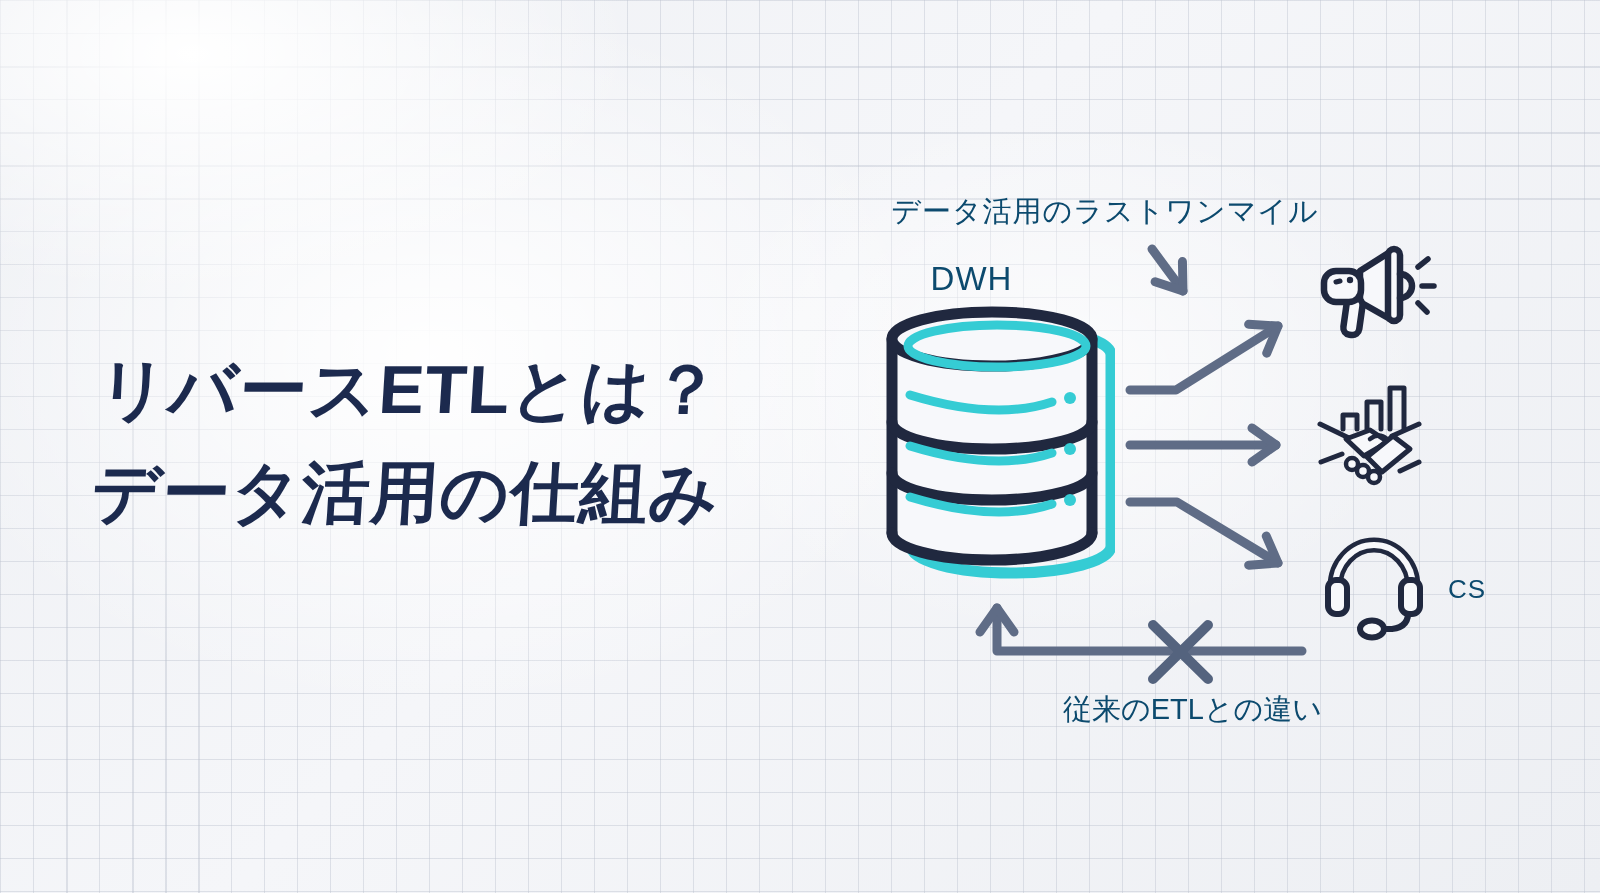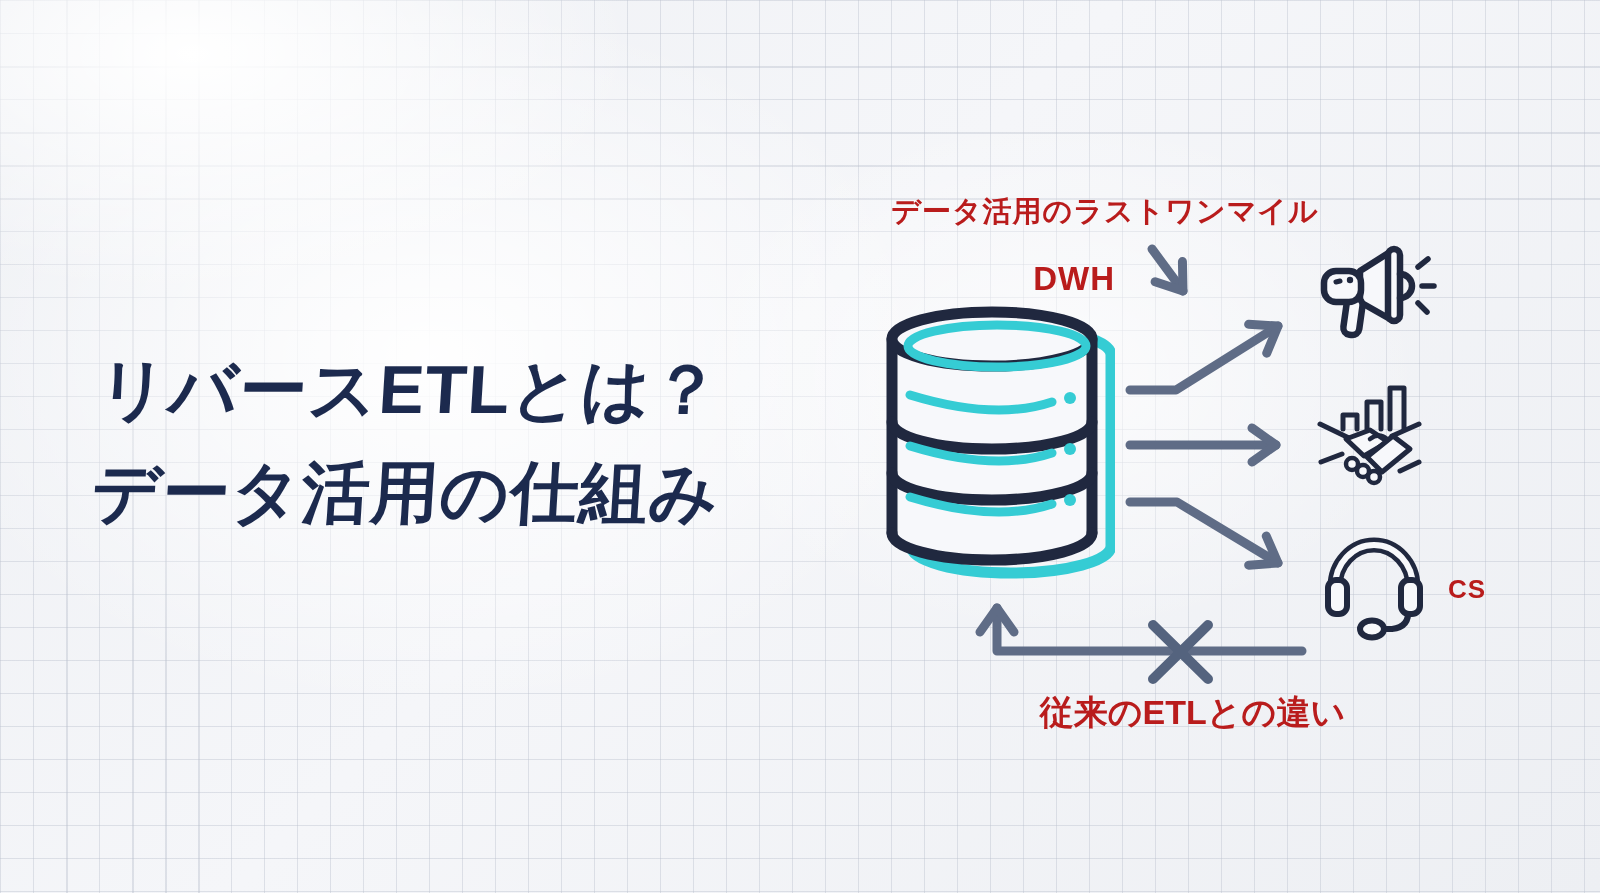--- a/index.html
+++ b/index.html
@@ -23,26 +23,26 @@
       radial-gradient(780px 540px at 27% 40%, rgba(255,255,255,.96), rgba(255,255,255,0) 66%),
       radial-gradient(560px 400px at 66% 42%, rgba(255,255,255,.72), rgba(255,255,255,0) 66%),
       radial-gradient(130% 130% at 50% 50%, rgba(255,255,255,0) 62%, rgba(203,208,219,.30) 100%);
   }
   .title{
     position:absolute;left:95px;top:338px;
     font-size:68px;line-height:103px;font-weight:800;letter-spacing:1px;
     color:#1c2a4e;transform:skewX(-3.5deg);white-space:nowrap;
   }
   .lbl{
-    position:absolute;font-weight:700;color:#b91c1c;white-space:nowrap;
+    position:absolute;font-weight:400;color:#0c4a6e;white-space:nowrap;
   }
   .lbl-lastmile{left:880px;top:192px;width:450px;text-align:center;font-size:29px;letter-spacing:1px;}
-  .lbl-dwh{left:880px;top:260px;width:235px;text-align:right;font-size:33px;letter-spacing:1px;}
+  .lbl-dwh{left:854px;top:260px;width:235px;text-align:center;font-size:33px;letter-spacing:1px;}
   .lbl-cs{left:1448px;top:574px;font-size:26px;letter-spacing:1px;}
-  .lbl-legacy{left:1010px;top:690px;width:365px;text-align:center;font-size:34px;}
+  .lbl-legacy{left:1010px;top:690px;width:365px;text-align:center;font-size:29px;}
   .abs{position:absolute;}
   svg{display:block;}
 </style>
 </head>
 <body>
 
 <div class="bg-grid"></div>
 <div class="bg-wash"></div>
 
 <div class="title">

